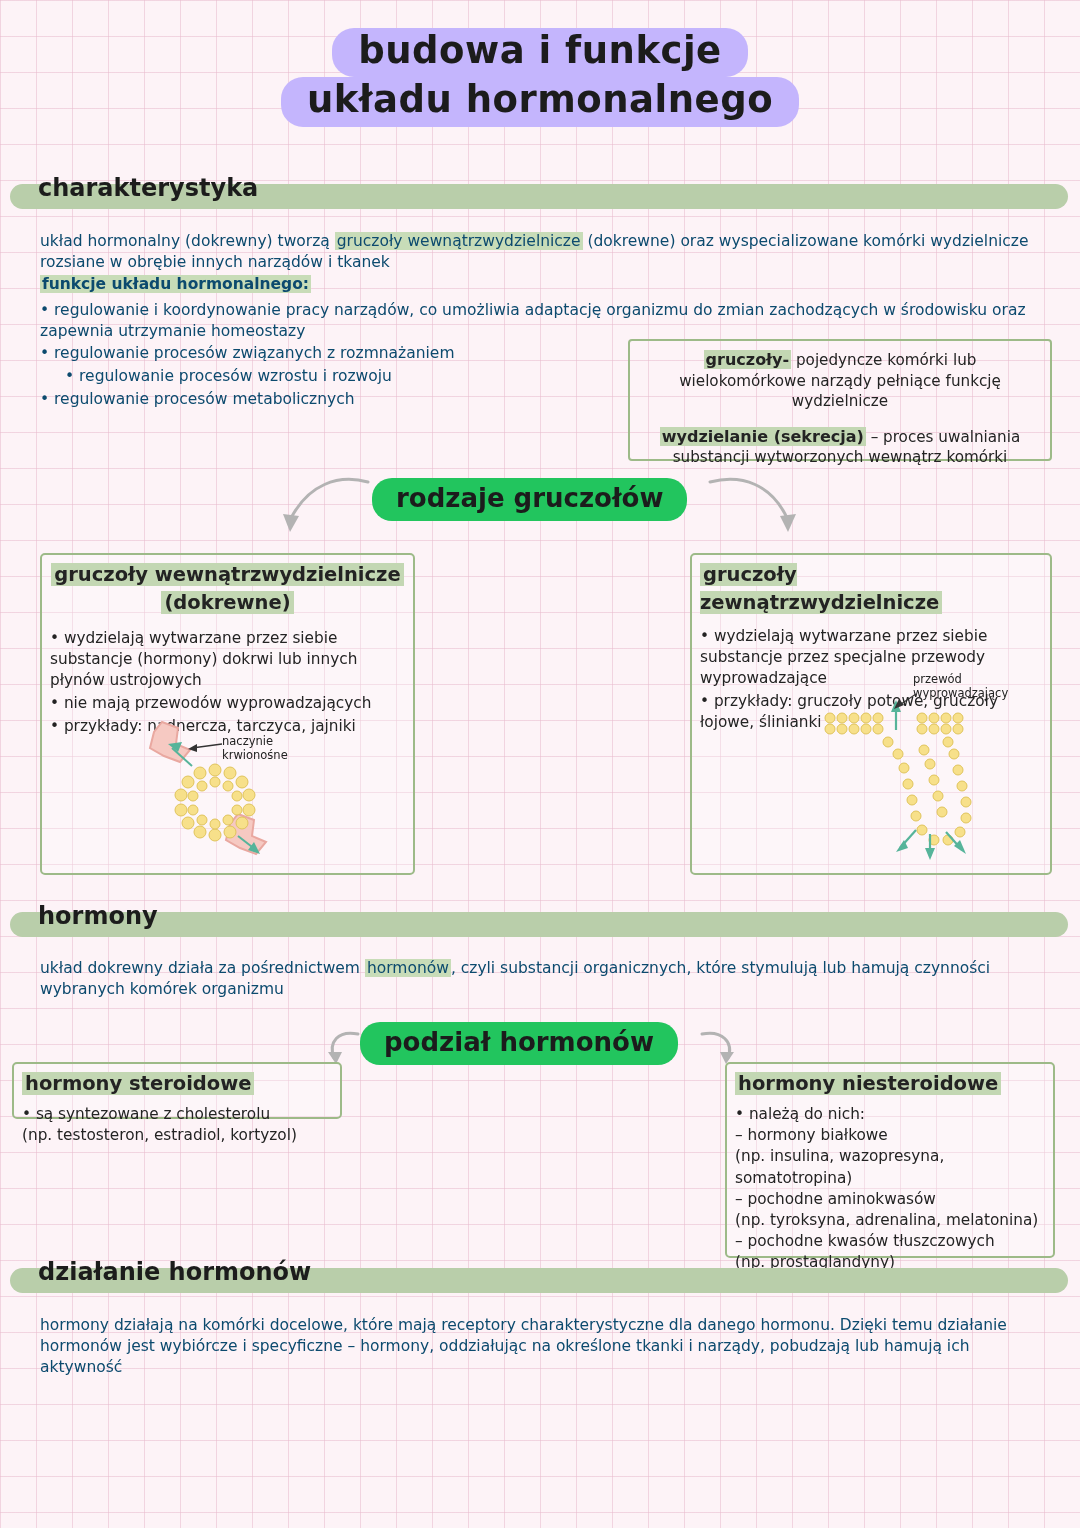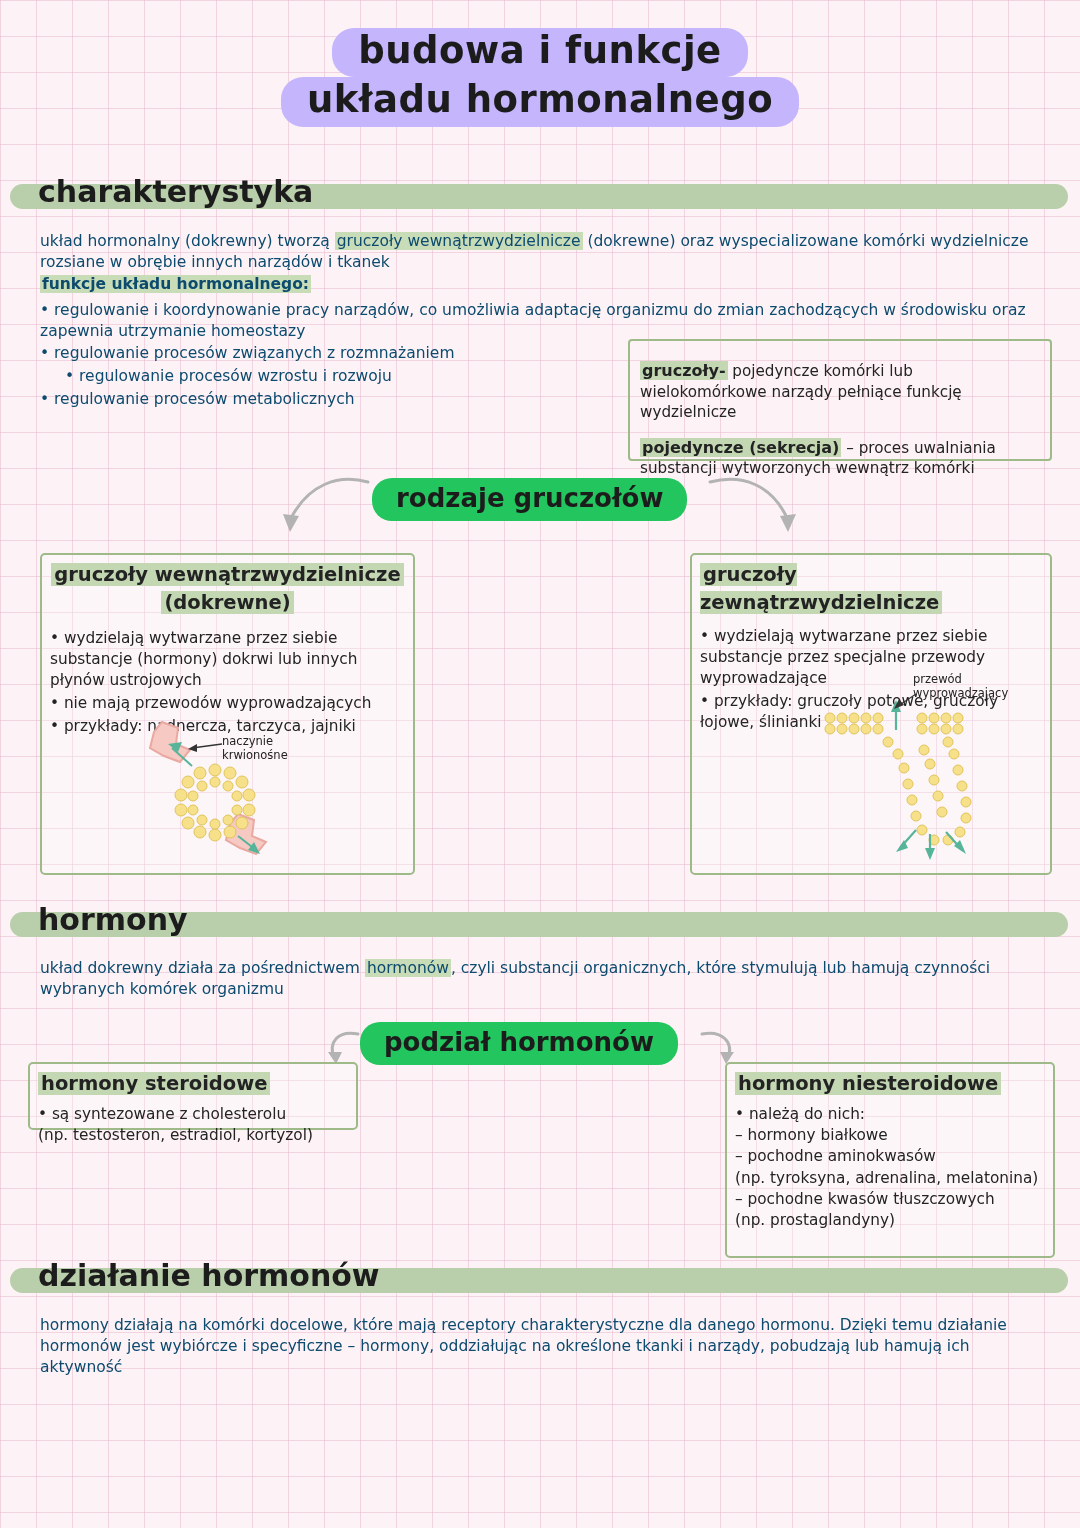--- a/index.html
+++ b/index.html
@@ -46,21 +46,21 @@
     position: absolute;
     left: 0; top: 6px;
     height: 25px;
     background: #b9ceaa;
     border-radius: 14px;
     width: 100%;
   }
   .section-head .txt {
     position: absolute;
     left: 28px; top: -4px;
-    font-size: 30px;
+    font-size: 24px;
     font-weight: bold;
     color: #1c1c1c;
     white-space: nowrap;
     font-family: "DejaVu Sans", sans-serif;
   }
 
   
   .para {
     position: absolute;
     font-size: 15.5px;
@@ -102,21 +102,21 @@
     padding: 0 3px;
   }
   .box-head-center { text-align: center; }
   .box-body {
     font-size: 15.3px;
     line-height: 1.38;
     padding: 0 8px;
   }
 
   
-  .defbox { position: absolute; border: 2.5px solid #9dba88; border-radius: 4px; padding: 19px 10px; }
+  .defbox { position: absolute; border: 2.5px solid #9dba88; border-radius: 4px; padding: 8px 10px; text-align: center; }
   .defbox .term { font-weight: bold; background: #c3d7b3; padding: 0 2px; font-size: 16px; }
   .defbox p { margin: 0; font-size: 15.2px; line-height: 1.35; }
   .defbox p + p { margin-top: 14px; }
 
   .small-note { position: absolute; font-size: 11.5px; line-height: 1.2; color: #222; }
 
   svg { display: block; }
   .arrow-svg { position: absolute; }
 </style>
 </head>
@@ -143,21 +143,21 @@
 <div class="para" style="left:40px; top:300px; width:1010px;">• regulowanie i koordynowanie pracy narządów, co umożliwia adaptację organizmu do zmian zachodzących w środowisku oraz zapewnia utrzymanie homeostazy</div>
 <div class="para" style="left:40px; top:343px; width:560px;">• regulowanie procesów związanych z rozmnażaniem</div>
 <div class="para" style="left:40px; top:366px; width:560px;margin-left:25px;">• regulowanie procesów wzrostu i rozwoju</div>
 <div class="para" style="left:40px; top:389px; width:560px;">• regulowanie procesów metabolicznych</div>
 
 <div class="defbox" style="left:628px; top:339px; width:424px; height:122px;">
   <p>
     <span class="term">gruczoły-</span><span> pojedyncze komórki lub wielokomórkowe narządy pełniące funkcję wydzielnicze</span>
   </p>
   <p>
-    <span class="term">pojedyncze (sekrecja)</span><span> – proces uwalniania substancji wytworzonych wewnątrz komórki</span>
+    <span class="term">wydzielanie (sekrecja)</span><span> – proces uwalniania substancji wytworzonych wewnątrz komórki</span>
   </p>
 </div>
 
 <div class="pill" style="left:372px; top:478px;">rodzaje gruczołów</div>
 
 <svg class="arrow-svg" style="left:268px; top:470px;" width="110" height="80" viewBox="0 0 110 80">
   <path d="M100 12 C 70 4, 40 14, 22 50" stroke="#b3b3b3" stroke-width="3" fill="none" stroke-linecap="round"></path>
   <path d="M22 62 L 15 44 L 31 46 Z" fill="#b3b3b3"></path>
 </svg>
 <svg class="arrow-svg" style="left:700px; top:470px;" width="110" height="80" viewBox="0 0 110 80">
@@ -312,34 +312,35 @@
 
 <svg class="arrow-svg" style="left:318px; top:1026px;" width="50" height="44" viewBox="0 0 50 44">
   <path d="M40 8 C 20 4, 10 16, 16 32" stroke="#b3b3b3" stroke-width="3" fill="none" stroke-linecap="round"></path>
   <path d="M18 38 L10 26 L24 26 Z" fill="#b3b3b3"></path>
 </svg>
 <svg class="arrow-svg" style="left:694px; top:1026px;" width="50" height="44" viewBox="0 0 50 44">
   <path d="M8 8 C 28 4, 40 16, 34 32" stroke="#b3b3b3" stroke-width="3" fill="none" stroke-linecap="round"></path>
   <path d="M32 38 L26 26 L40 26 Z" fill="#b3b3b3"></path>
 </svg>
 
-<div class="box" style="left:28px; top:1062px; width:330px; height:68px;">
+<div class="box" style="left:12px; top:1062px; width:330px; height:57px;">
   <div class="box-body" style="padding-top:6px;">
     <span class="box-head">hormony steroidowe</span>
   </div>
   <div class="box-body" style="margin-top:6px;">• są syntezowane z cholesterolu</div>
   <div class="box-body">(np. testosteron, estradiol, kortyzol)</div>
 </div>
 
 <div class="box" style="left:725px; top:1062px; width:330px; height:196px;">
   <div class="box-body" style="padding-top:6px;">
     <span class="box-head">hormony niesteroidowe</span>
   </div>
   <div class="box-body" style="margin-top:6px;">• należą do nich:</div>
   <div class="box-body">– hormony białkowe</div>
+  <div class="box-body">(np. insulina, wazopresyna, somatotropina)</div>
   <div class="box-body">– pochodne aminokwasów</div>
   <div class="box-body">(np. tyroksyna, adrenalina, melatonina)</div>
   <div class="box-body">– pochodne kwasów tłuszczowych</div>
   <div class="box-body">(np. prostaglandyny)</div>
 </div>
 
 <div class="section-head" style="left:10px; top:1262px; width:1058px;">
   <div class="bar"></div>
   <div class="txt">działanie hormonów</div>
 </div>

